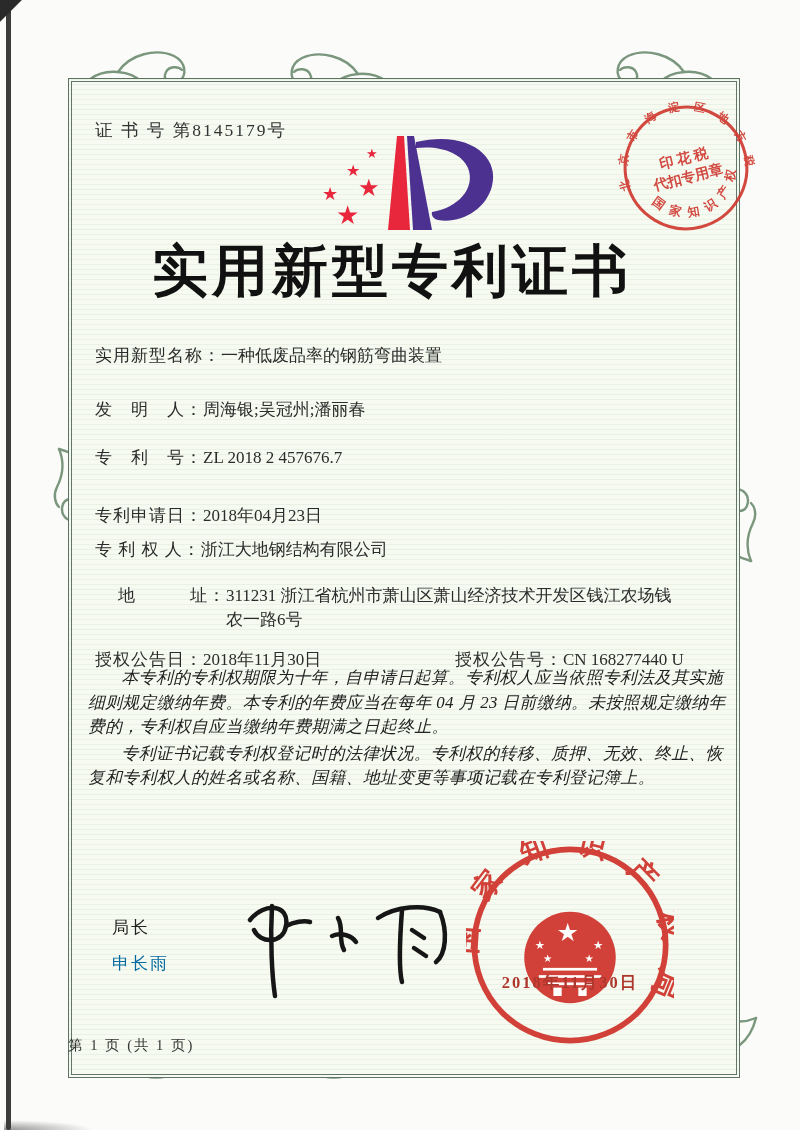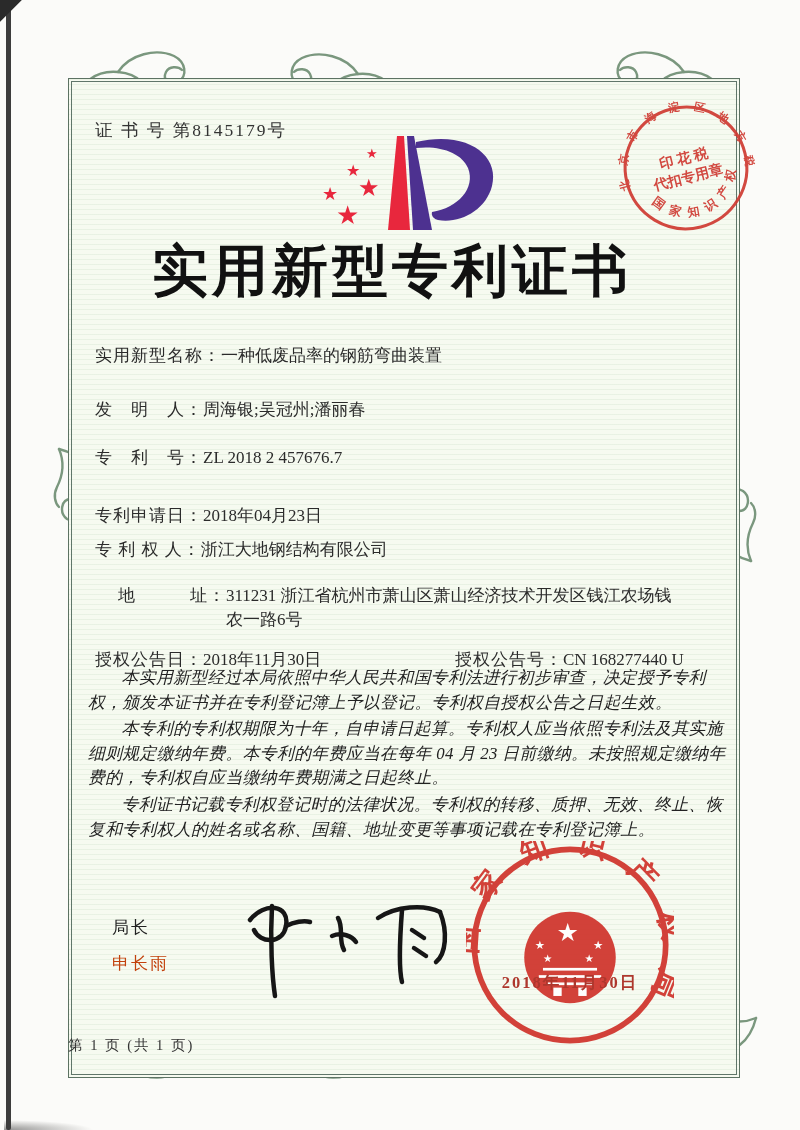--- a/index.html
+++ b/index.html
@@ -43,21 +43,21 @@
   .frow-address .flabel{flex:0 0 auto;}
   .frow-address .fvalue{flex:1;}
   .fpair2{position:absolute;left:360px;top:0;}
 
   .paras{position:absolute;left:20px;top:588px;width:638px;font-size:16.8px;line-height:24.6px;}
   .paras p{margin:0 0 2px 0;text-indent:2em;font-style:italic;letter-spacing:.4px;color:#222;}
 
   .officer-title{position:absolute;left:44px;top:838px;font-size:17px;
     font-family:"Liberation Sans","DejaVu Sans",sans-serif;letter-spacing:2px;color:#222;}
   .officer-name{position:absolute;left:44px;top:874px;font-size:17px;
-    font-family:"Liberation Sans","DejaVu Sans",sans-serif;letter-spacing:2px;color:#c2410c;}
+    font-family:"Liberation Sans","DejaVu Sans",sans-serif;letter-spacing:2px;color:#0369a1;}
   .signature{position:absolute;left:152px;top:800px;width:250px;height:130px;}
 
   .seal{position:absolute;left:398px;top:763px;width:208px;height:208px;opacity:.93;}
   .seal-date{position:absolute;left:402px;top:894px;width:200px;text-align:center;
     font-size:16.5px;letter-spacing:2px;color:#ae372d;font-weight:bold;}
 
   .footer{position:absolute;left:0;top:958px;width:100%;text-align:left;
     font-size:14.5px;letter-spacing:2px;color:#333;}
 
   .tax-stamp{position:absolute;left:610px;top:92px;width:152px;height:152px;
@@ -170,21 +170,20 @@
     </div>
   </div>
   <div class="frow" style="top:570px">
     <span class="flabel">授权公告日：</span><span class="fvalue">2018年11月30日</span>
     <span class="fpair2">
       <span class="flabel">授权公告号：</span><span class="fvalue">CN 168277440 U</span>
     </span>
   </div>
 
   <div class="paras">
-    <p>本实用新型经过本局依照中华人民共和国专利法进行初步审查，决定授予专利权，颁发本证书并在专利登记簿上予以登记。专利权自授权公告之日起生效。</p>
     <p>本专利的专利权期限为十年，自申请日起算。专利权人应当依照专利法及其实施细则规定缴纳年费。本专利的年费应当在每年 04 月 23 日前缴纳。未按照规定缴纳年费的，专利权自应当缴纳年费期满之日起终止。</p>
     <p>专利证书记载专利权登记时的法律状况。专利权的转移、质押、无效、终止、恢复和专利权人的姓名或名称、国籍、地址变更等事项记载在专利登记簿上。</p>
   </div>
 
   <div class="officer-title">局长</div>
   <div class="officer-name">申长雨</div>
 
   <div class="signature">
     <svg width="250" height="130" viewBox="0 0 250 130" fill="none" stroke="#161616" stroke-width="4.5" stroke-linecap="round">
       <path d="M52,28 C50,62 52,98 55,118"></path>

